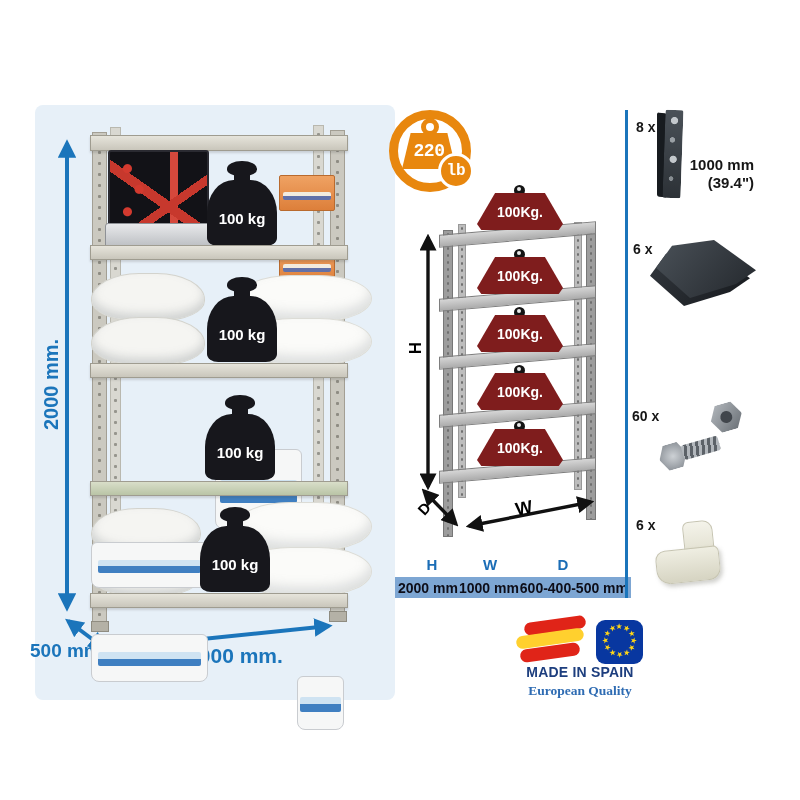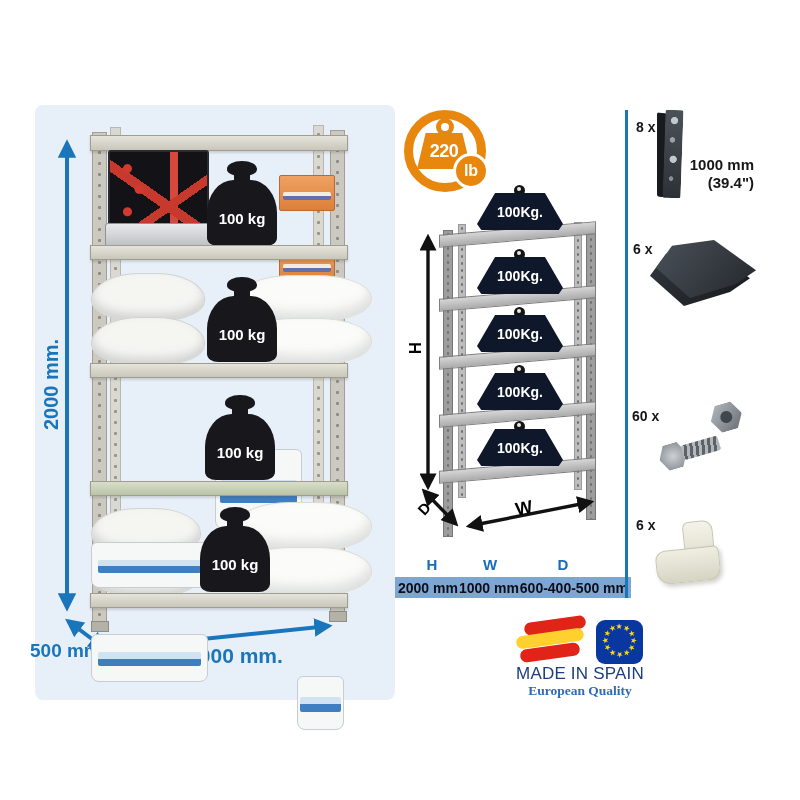--- a/index.html
+++ b/index.html
@@ -62,21 +62,21 @@
   .dpost{background:#9d9d9d;border:1px solid #777;
          background-image:radial-gradient(circle,#6f6f6f 1px,transparent 1.4px);
          background-size:100% 7px;}
   .dpost.rear{background-color:#bdbdbd;border-color:#999;}
   .dboard{background:linear-gradient(#d6d6d6,#ababab);border:1px solid #7e7e7e;transform:skewY(-5deg);}
   .dweight{z-index:5;}
   .dw-knob{position:absolute;left:50%;top:-8px;width:11px;height:11px;margin-left:-6px;
            background:#141414;border-radius:50%;}
   .dw-knob::after{content:"";position:absolute;left:3px;top:2px;width:4px;height:4px;
                   background:#e9e9e9;border-radius:50%;}
-  .dw-body{width:100%;height:100%;background:#0f172a;
+  .dw-body{width:100%;height:100%;background:#7f1d1d;
            clip-path:polygon(21% 0,79% 0,100% 84%,95% 100%,5% 100%,0 84%);
            display:flex;align-items:center;justify-content:center;text-align:center;}
   .dw-body span{color:#fff;font-weight:bold;font-size:14px;}
 
   .hdr-cell{color:#1b6db6;font-weight:bold;font-size:15px;width:22px;text-align:center;}
   .spec-bar{background:#7da6d3;display:flex;align-items:center;justify-content:space-between;
             padding:0 3px;box-sizing:border-box;}
   .spec-bar span{color:#0d0d18;font-weight:bold;font-size:14px;white-space:nowrap;}
 
   .divider{background:#1b75bb;}
@@ -113,21 +113,21 @@
 
   
   .stroke{position:absolute;height:13px;border-radius:8px;transform:rotate(-8deg);}
   .stroke.red{background:#e02418;}
   .stroke.yellow{background:#ffd02e;}
   .eu-flag{background:#0837a0;border-radius:9px;}
   .eu-stars{position:absolute;left:50%;top:50%;}
   .eu-star{position:absolute;left:-4px;top:-6px;color:#ffd617;font-size:8px;
            transform:rotate(var(--a)) translateY(-14px);}
   .eu-star::before{content:"★";}
-  .origin-title{font-size:17px;font-weight:400;color:#1d3e7e;letter-spacing:.2px;text-align:center;}
+  .origin-title{font-size:14px;font-weight:700;color:#1d3e7e;letter-spacing:.2px;text-align:center;}
   .origin-sub{font-size:13.5px;font-weight:600;color:#2f6cb3;text-align:center;}
 </style>
 </head>
 <body>
 
 <div id="canvas">
 
   <div class="abs photo-panel">
 
     <div class="abs post rear" style="left:75px;top:22px;width:9px;height:470px;"></div>
@@ -200,21 +200,21 @@
       <line x1="32" y1="38" x2="32" y2="503" stroke="#1b75bb" stroke-width="4" marker-start="url(#ab-blue)" marker-end="url(#ab-blue)"></line>
       <line x1="33" y1="516" x2="69" y2="543" stroke="#1b75bb" stroke-width="4" marker-start="url(#ab-blue)" marker-end="url(#ab-blue)"></line>
       <line x1="80" y1="543" x2="294" y2="521" stroke="#1b75bb" stroke-width="4" marker-start="url(#ab-blue)" marker-end="url(#ab-blue)"></line>
     </svg>
   </div>
 
   <div class="abs blue vtext" style="left:40px;top:318px;height:112px;font-size:20px;">2000 mm.</div>
   <div class="abs blue" style="left:30px;top:640px;font-size:19px;">500 mm</div>
   <div class="abs blue" style="left:160px;top:644px;width:150px;text-align:center;font-size:21px;">1000 mm.</div>
 
-  <div class="abs" style="left:403px;top:109px;width:92px;height:88px;">
+  <div class="abs" style="left:388px;top:109px;width:92px;height:88px;font-family:Liberation Mono, monospace;">
     <div class="abs badge-ring" style="left:1px;top:1px;"></div>
     <div class="abs badge-handle" style="left:33px;top:9px;width:8px;height:8px;"></div>
     <div class="abs badge-trap" style="left:14px;top:24px;width:54px;height:36px;">
       <span>220</span>
     </div>
     <div class="abs badge-lb" style="left:50px;top:44px;width:30px;height:30px;">
       <span>lb</span>
     </div>
   </div>
 

